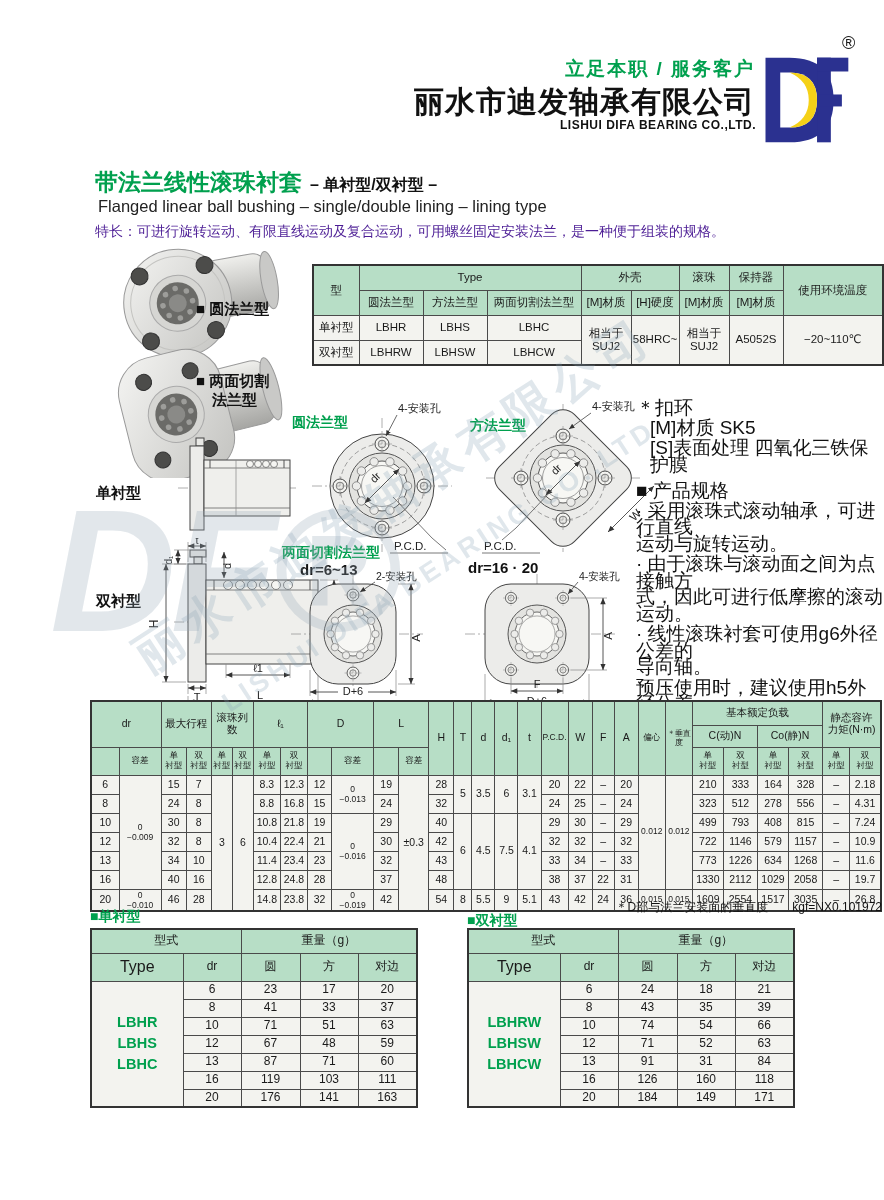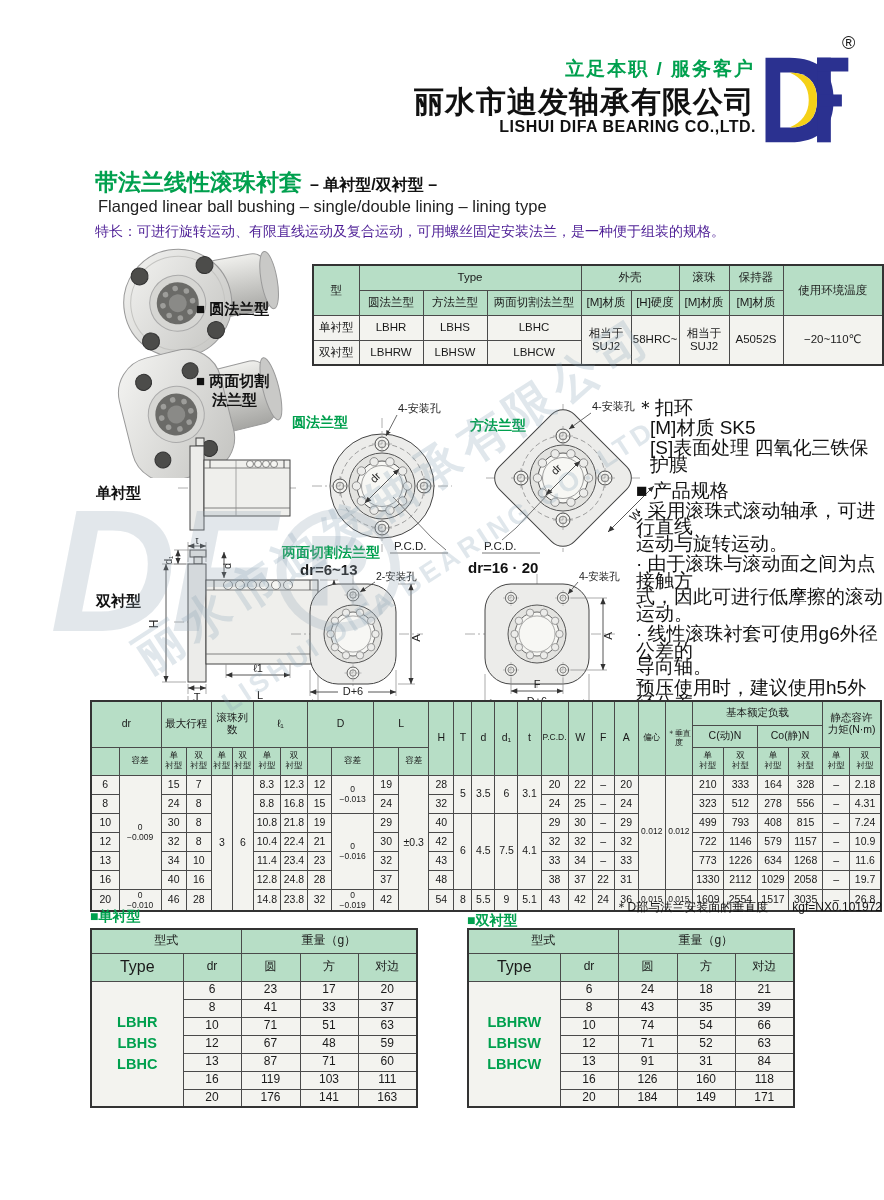--- a/index.html
+++ b/index.html
@@ -6,21 +6,21 @@
   .page{position:relative;width:884px;height:1200px;background:#fff;overflow:hidden;
         font-family:"Liberation Sans","DejaVu Sans",sans-serif;color:#1a1a1a;}
   .abs{position:absolute;}
   .wm{position:absolute;pointer-events:none;white-space:nowrap;font-weight:bold;z-index:5;}
   .wm-diag{transform:rotate(-33deg);transform-origin:left center;color:rgba(130,160,180,.25);letter-spacing:7px;}
   .wm-logo{color:rgba(150,168,184,.28);font-style:italic;letter-spacing:-6px;}
   .content{position:relative;z-index:2;}
   
   .slogan{font-weight:bold;letter-spacing:2px;font-size:19px;}
   .cn-name{font-weight:bold;font-size:30px;letter-spacing:1px;color:#111;}
-  .en-name{font-weight:bold;font-size:16px;letter-spacing:.5px;color:#111;}
+  .en-name{font-weight:bold;font-size:12px;letter-spacing:.5px;color:#111;}
   
   .title-cn{font-size:23px;font-weight:bold;}
   .title-suffix{font-size:16px;font-weight:bold;color:#111;margin-left:8px;}
   .title-en{font-size:16.5px;color:#222;}
   .features{font-size:14px;color:#4c1d95;}
   .sec-label{font-size:15px;font-weight:bold;color:#111;line-height:1.25;}
   .green{color:#00a04e;}
   .dlabel{font-size:14px;font-weight:bold;}
   .drange{font-size:15px;font-weight:bold;color:#111;}
   

